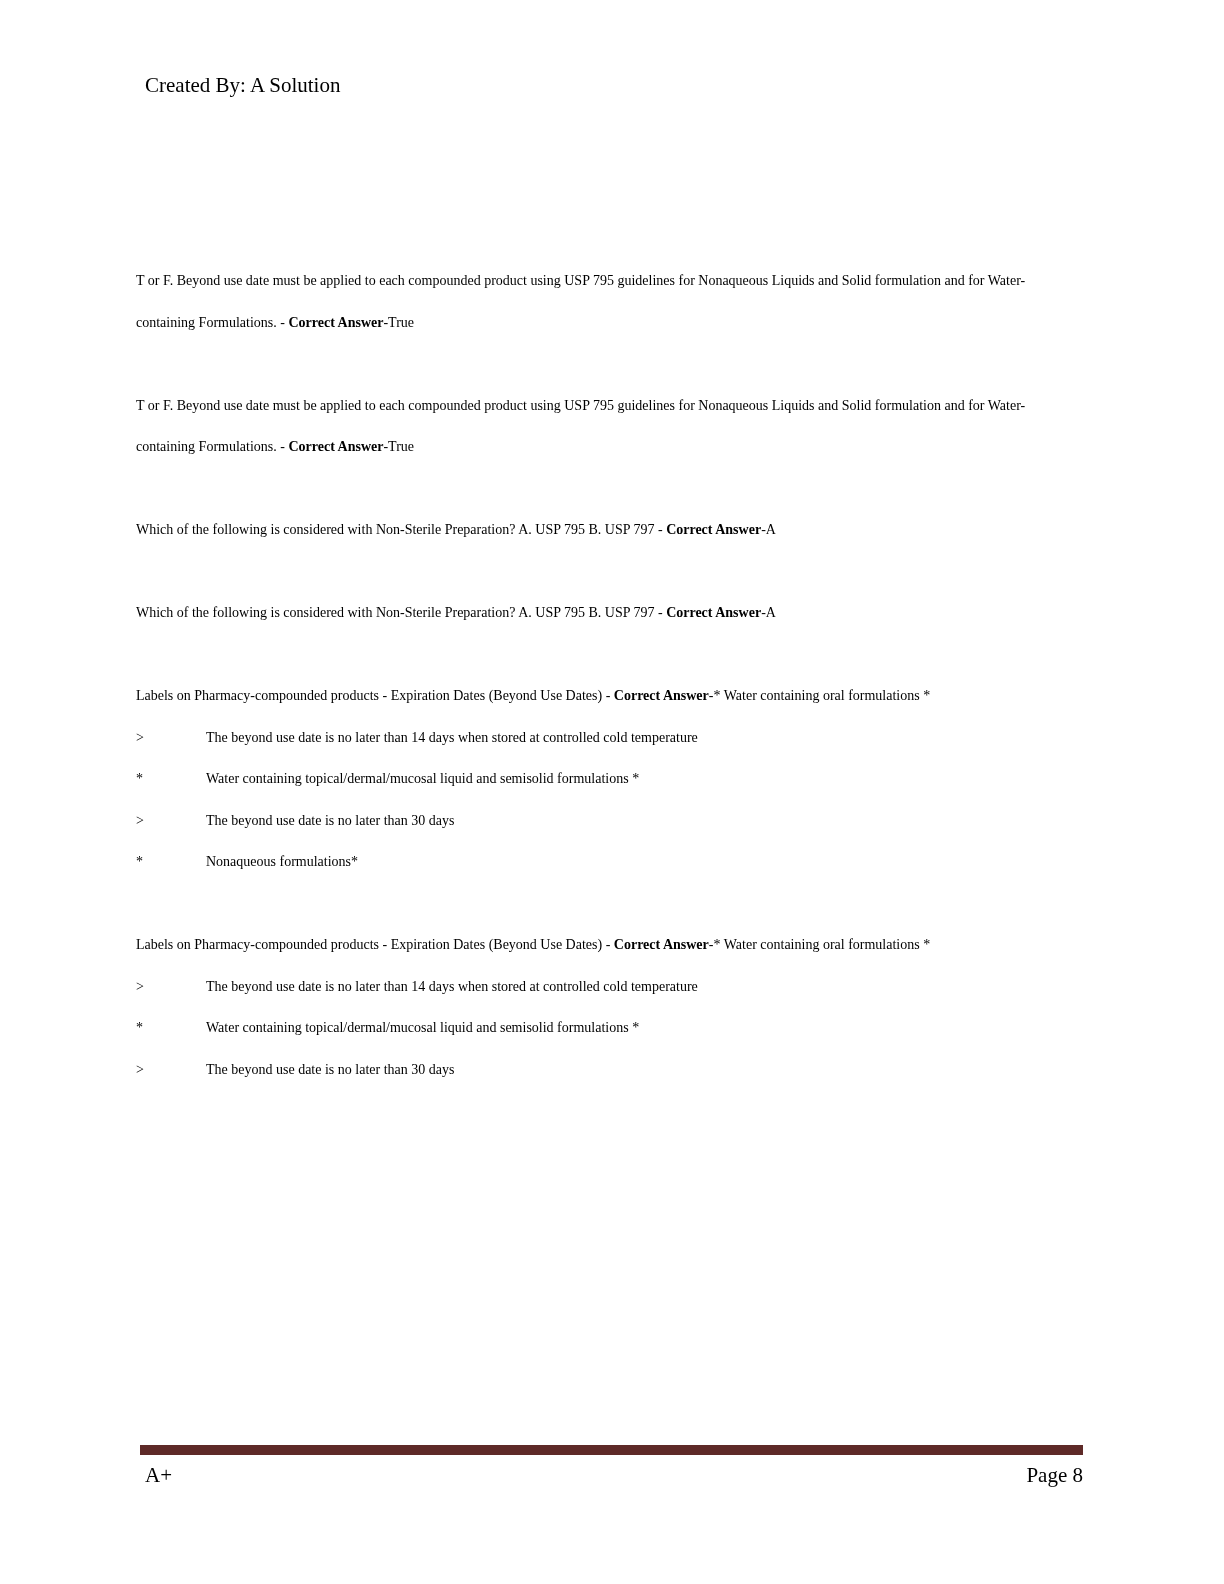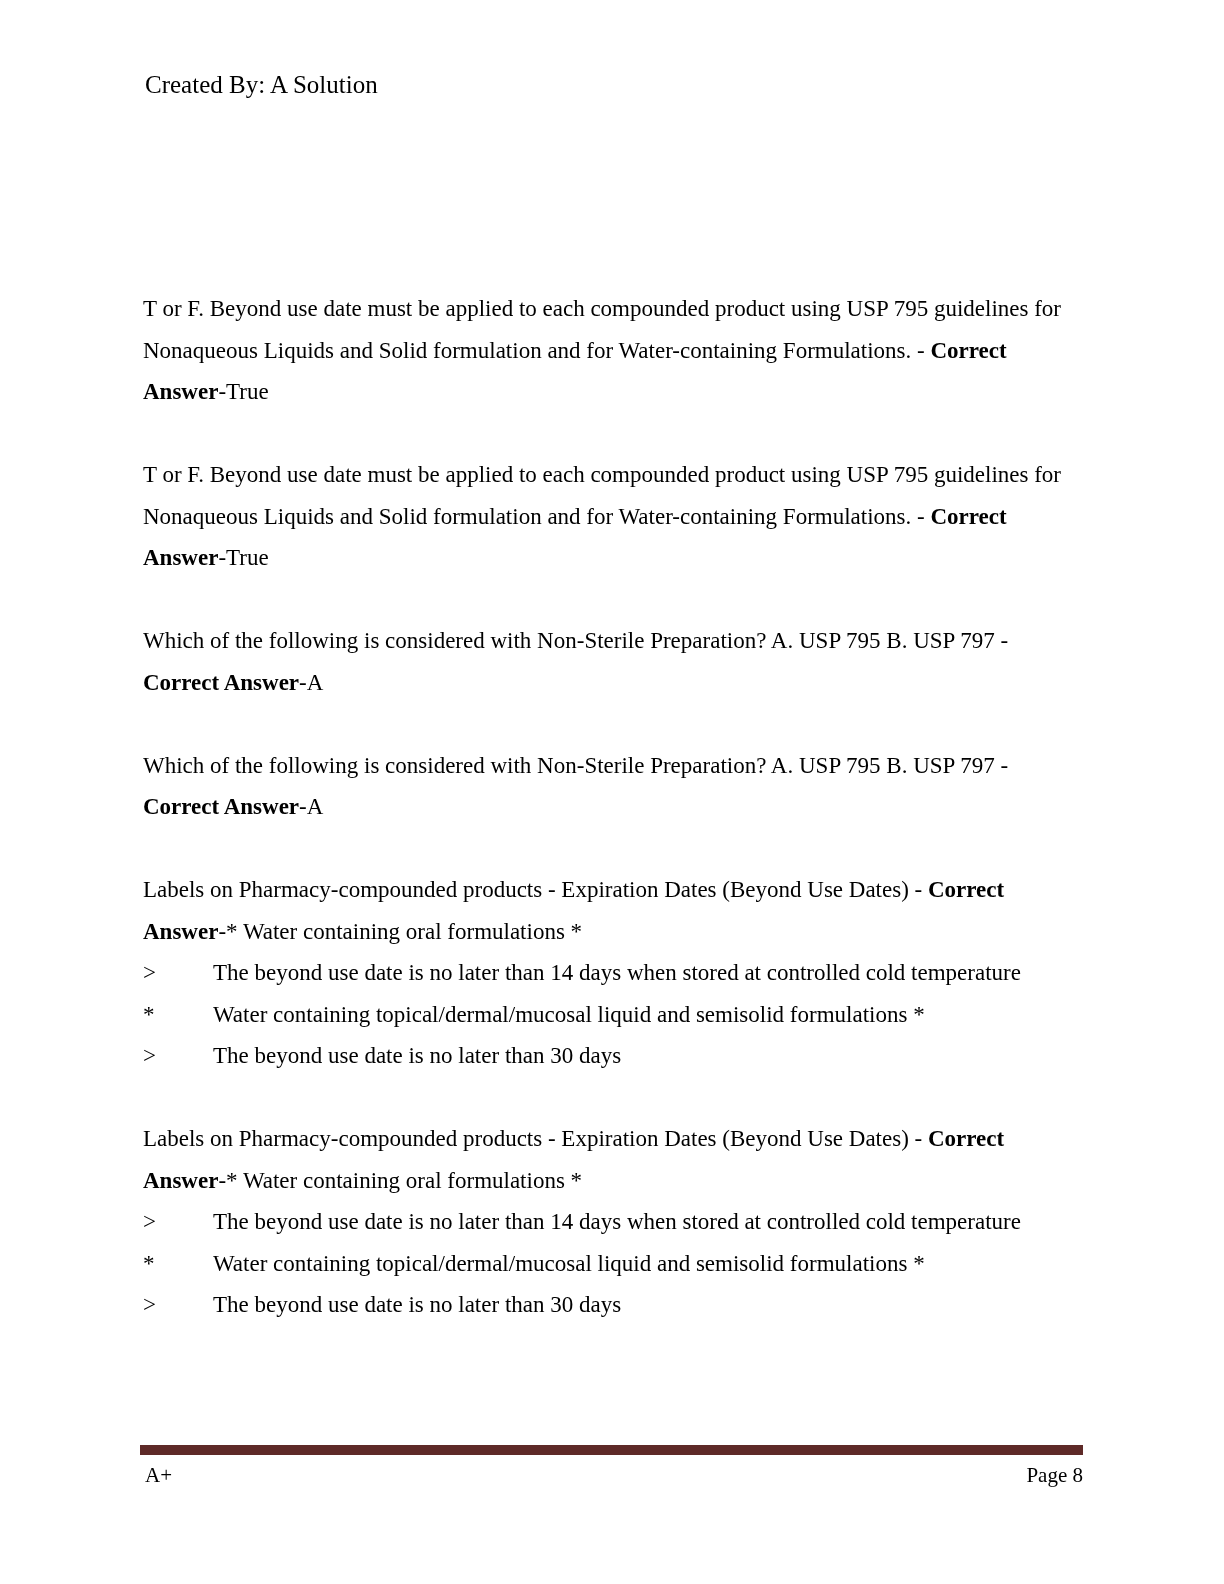--- a/index.html
+++ b/index.html
@@ -9,42 +9,41 @@
     height: 1584px;
     background: #ffffff;
     color: #000000;
     font-family: "Liberation Serif", "DejaVu Serif", serif;
     overflow: hidden;
   }
   .created-by {
     position: absolute;
     left: 145px;
     top: 72px;
-    font-size: 25px;
+    font-size: 21px;
     line-height: 26px;
     font-family: Liberation Serif, serif;
   }
   .doc-title {
     position: absolute;
     left: 145px;
     top: 126px;
     width: 939px;
     text-align: center;
     font-weight: bold;
     font-size: 31px;
     line-height: 63px;
   }
   .content {
     position: absolute;
-    left: 143px;
+    left: 136px;
     top: 260px;
     width: 939px;
-    font-size: 23px;
+    font-size: 14px;
     line-height: 41.5px;
-    margin-top: 28px;
   }
   .block { margin: 0 0 41.5px 0; }
   .para { margin: 0; }
   .b { font-weight: bold; }
   .list-line { margin: 0; }
   .marker { display: inline-block; width: 70px; }
   .footer-bar {
     position: absolute;
     left: 140px;
     top: 1445px;
@@ -88,20 +87,21 @@
 
     <div class="block">
       <p class="para"><span>Which of the following is considered with Non-Sterile Preparation? A. USP 795 B. USP 797 - </span><span class="b">Correct Answer</span><span>-A</span></p>
     </div>
 
     <div class="block">
       <p class="para"><span>Labels on Pharmacy-compounded products - Expiration Dates (Beyond Use Dates) - </span><span class="b">Correct Answer</span><span>-* Water containing oral formulations *</span></p>
       <div class="list-line"><span class="marker">&gt;</span><span>The beyond use date is no later than 14 days when stored at controlled cold temperature</span></div>
       <div class="list-line"><span class="marker">*</span><span>Water containing topical/dermal/mucosal liquid and semisolid formulations *</span></div>
       <div class="list-line"><span class="marker">&gt;</span><span>The beyond use date is no later than 30 days</span></div>
+      <div class="list-line"><span class="marker">*</span><span>Nonaqueous formulations*</span></div>
     </div>
 
     <div class="block">
       <p class="para"><span>Labels on Pharmacy-compounded products - Expiration Dates (Beyond Use Dates) - </span><span class="b">Correct Answer</span><span>-* Water containing oral formulations *</span></p>
       <div class="list-line"><span class="marker">&gt;</span><span>The beyond use date is no later than 14 days when stored at controlled cold temperature</span></div>
       <div class="list-line"><span class="marker">*</span><span>Water containing topical/dermal/mucosal liquid and semisolid formulations *</span></div>
       <div class="list-line"><span class="marker">&gt;</span><span>The beyond use date is no later than 30 days</span></div>
     </div>
 
   </div>

